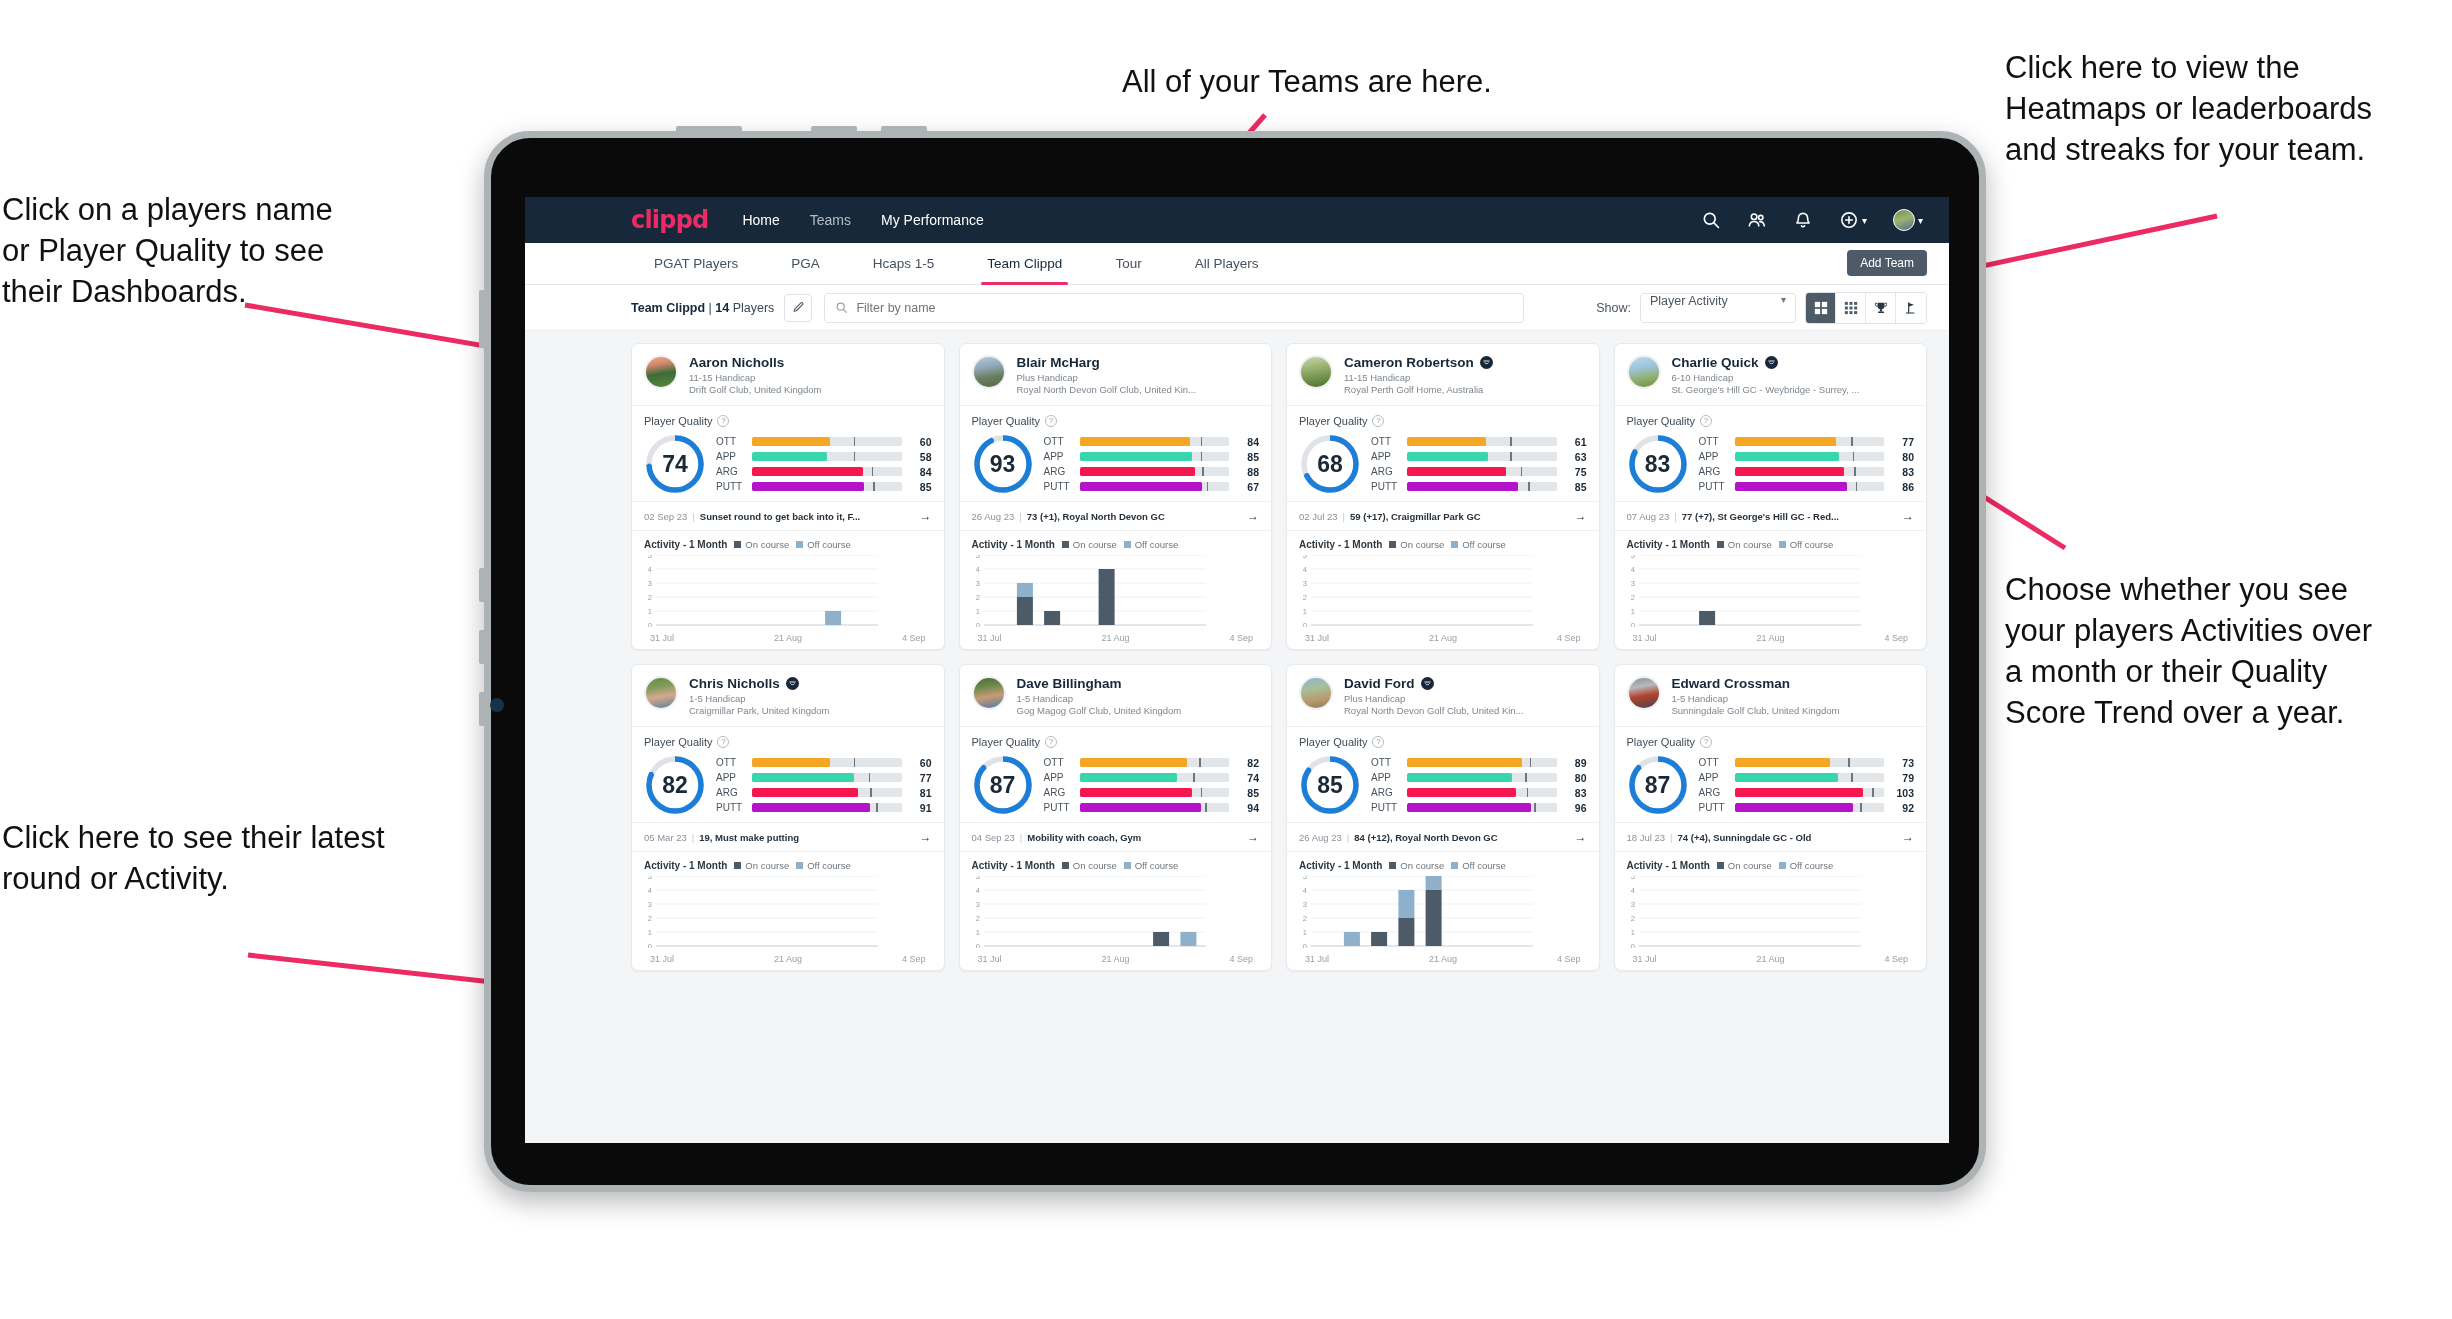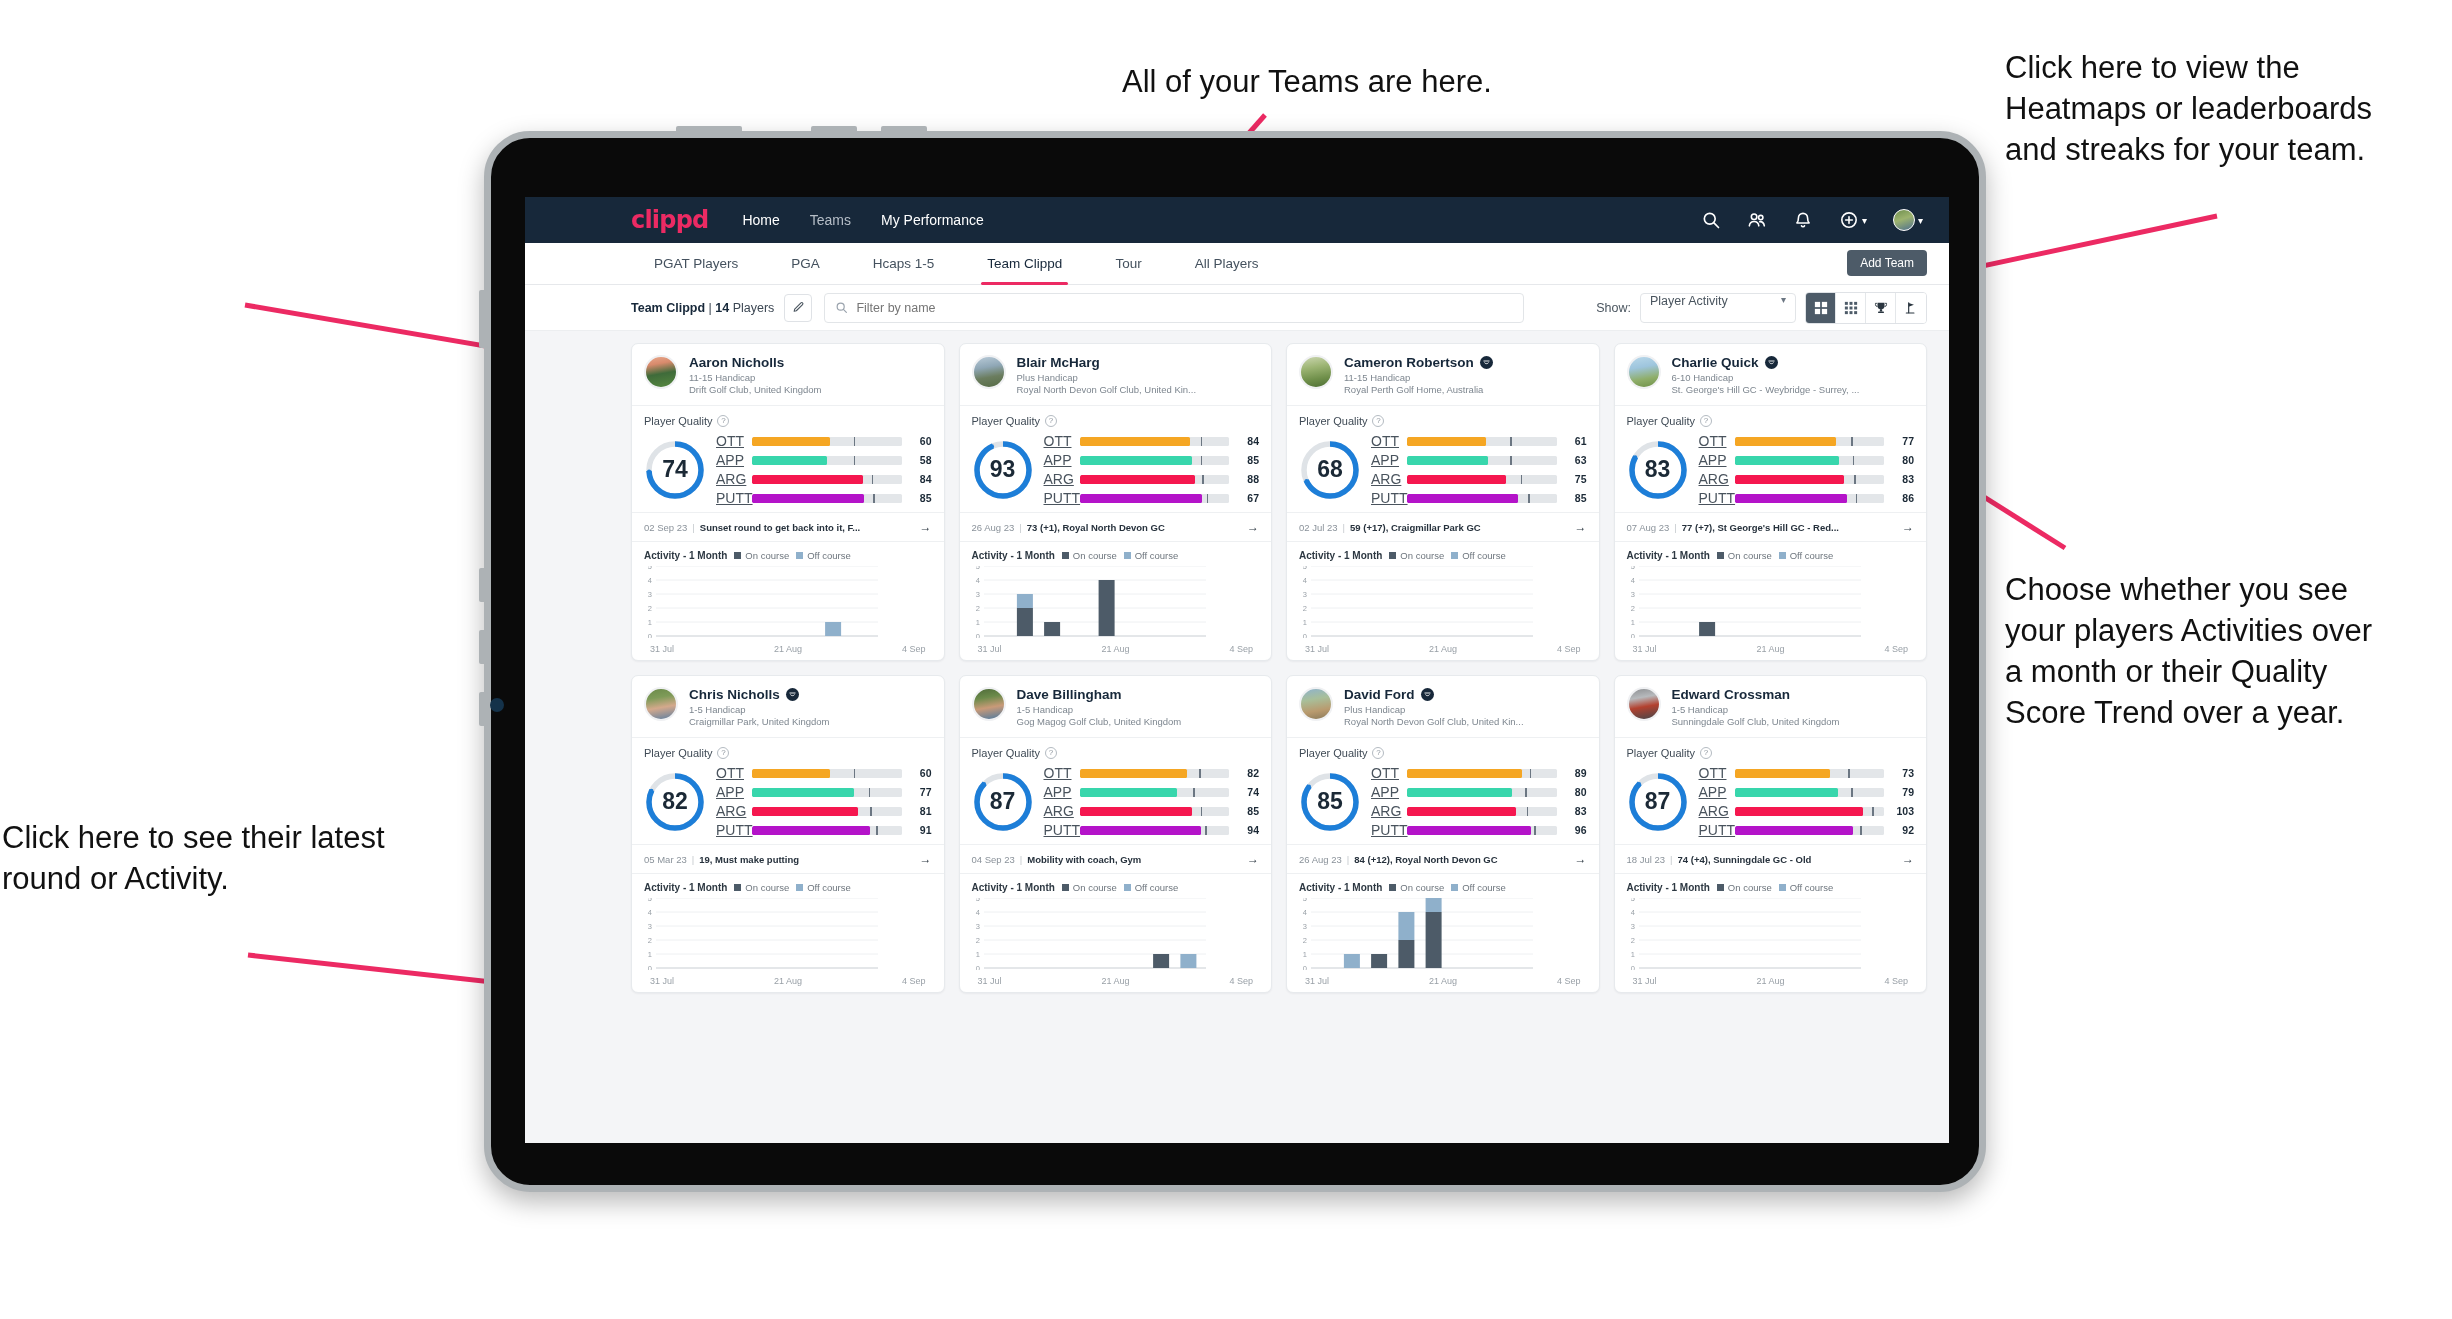--- a/index.html
+++ b/index.html
@@ -170,21 +170,21 @@
     justify-content:center; line-height:1;
   }
   .pq-body { display:flex; align-items:center; gap:10px; margin-top:6px; }
   .ring-wrap { position:relative; width:62px; height:62px; flex:0 0 62px; }
   .ring-val {
     position:absolute; inset:0; display:flex; align-items:center;
     justify-content:center; font-size:23px; font-weight:700; color:#1b2936;
   }
   .bars { flex:1; display:flex; flex-direction:column; gap:3px; }
   .bar-row { display:flex; align-items:center; gap:6px; }
-  .bar-lbl { font-size:14px; color:#49535d; width:30px; font-weight:400;text-decoration:underline; }
+  .bar-lbl { font-size:10px; color:#49535d; width:30px; font-weight:400; }
   .bar-track {
     flex:1; height:9px; background:#e3e6e9; border-radius:1.5px;
     position:relative; overflow:hidden;
   }
   .bar-fill { position:absolute; left:0; top:0; bottom:0; border-radius:1.5px; }
   .bar-tick { position:absolute; top:-1px; bottom:-1px; width:1.6px; background:#6b7682; }
   .bar-val { font-size:10.5px; font-weight:700; color:#1b2936; width:24px; text-align:right; }
 
   .round-row {
     display:flex; align-items:center; padding:7px 12px;
@@ -211,20 +211,23 @@
 </style>
 </head>
 <body>
 
 <div id="stage">
 
   <div class="annot" id="annot-heatmaps" style="left: 2005px; top: 48px; width: 440px;">Click here to view the
 Heatmaps or leaderboards
 and streaks for your team.</div>
   <div class="annot" id="annot-teams" style="left: 1122px; top: 62px; width: 460px;">All of your Teams are here.</div>
+  <div class="annot" id="annot-playername" style="left: 2px; top: 190px; width: 420px;">Click on a players name
+or Player Quality to see
+their Dashboards.</div>
   <div class="annot" id="annot-activity" style="left: 2005px; top: 570px; width: 440px;">Choose whether you see
 your players Activities over
 a month or their Quality
 Score Trend over a year.</div>
   <div class="annot" id="annot-latest" style="left: 2px; top: 818px; width: 450px;">Click here to see their latest
 round or Activity.</div>
 
   <svg class="arrow-svg" style="left:0;top:0;width:2452px;height:1319px;">
     <defs>
       <marker id="ah" markerWidth="9" markerHeight="9" refX="6" refY="4.5" orient="auto">

